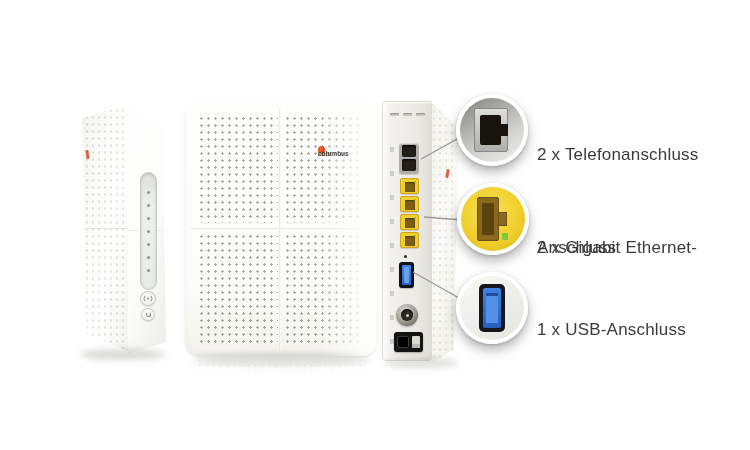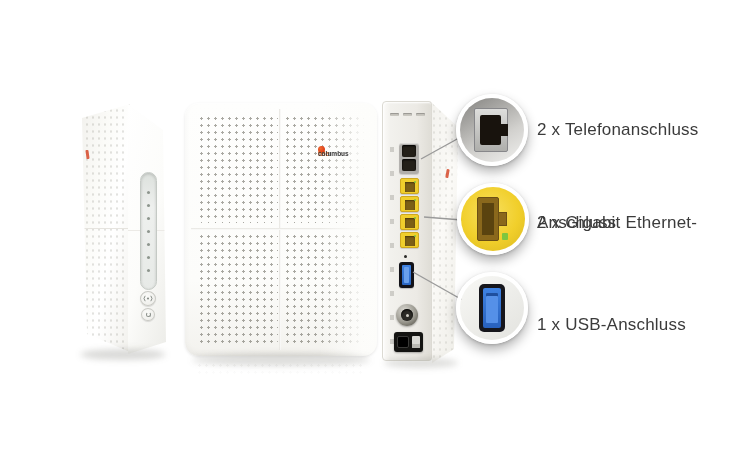--- a/index.html
+++ b/index.html
@@ -121,24 +121,24 @@
   .et-dark{left:21px;top:16px;width:12px;height:32px;background:#5a430f;}
   .et-notch{left:38px;top:25px;width:8px;height:14px;background:#8a681c;border:1px solid #6b4f15;border-left:none;}
   .et-led{left:41px;top:46px;width:6px;height:7px;background:#7dc63f;border-radius:1px;}
   .photo-usb{inset:0;background:linear-gradient(140deg,#f8f8f5,#e3e3df);}
   .us-bezel{left:19px;top:8px;width:26px;height:48px;background:#16161c;border-radius:5px;}
   .us-blue{left:23px;top:12px;width:18px;height:40px;border-radius:2px;
      background:linear-gradient(180deg,#3f82e2,#2861bd);}
   .us-tongue{left:26px;top:17px;width:12px;height:30px;background:#5590e8;border-radius:1px;
      box-shadow:inset 0 3px 0 #1f4f9e;}
 
-  .lbl{font-size:17px;line-height:23px;color:#3b3b3b;letter-spacing:.2px;white-space:nowrap;}
+  .lbl{font-size:17px;line-height:23px;color:#3b3b3b;letter-spacing:.2px;white-space:nowrap;margin-top:25px;}
   .lbl-phone{left:537px;top:118px;}
   .lbl-eth{left:537px;top:211px;width:162px;text-align:center;white-space:normal;}
-  .lbl-usb{left:537px;top:313px;}
+  .lbl-usb{left:537px;top:293px;}
   .lbl-line{position:static;display:block;}
 </style>
 </head>
 <body>
 
 <div id="stage">
 
   <div class="side-face">
     <div class="tex dots-lite"></div>
     <div class="side-seam"></div>

